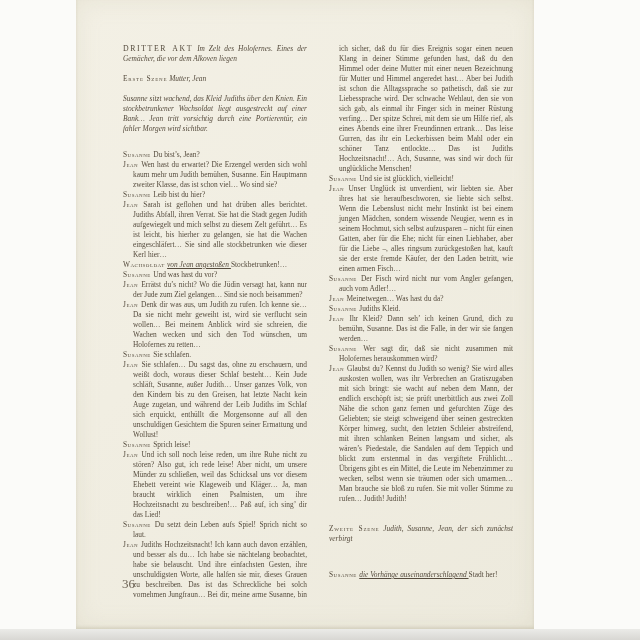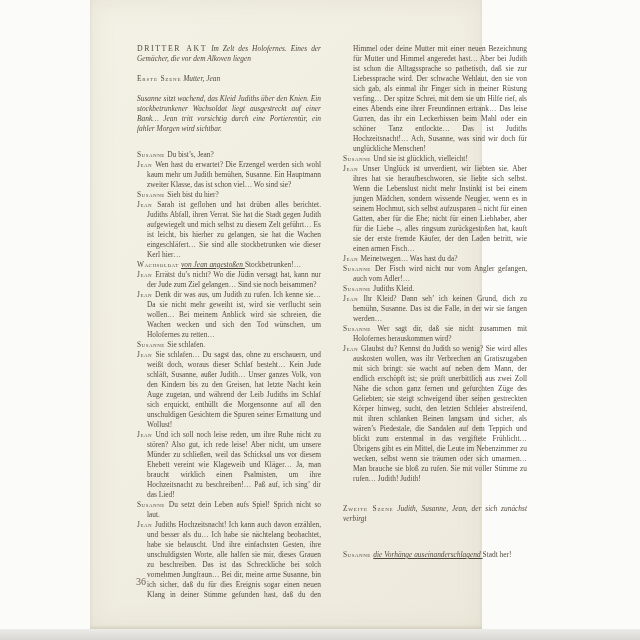--- a/index.html
+++ b/index.html
@@ -2,21 +2,21 @@
 <html lang="de"><head>
 <meta charset="utf-8">
 <style>
   html,body{margin:0;padding:0;}
   body{
     width:640px;height:640px;position:relative;overflow:hidden;
     background:#fbfbf9;
     font-family:"Liberation Serif","DejaVu Serif",serif;
   }
   .page{
-    position:absolute;left:90px;top:0;width:392px;height:629px;
+    position:absolute;left:76px;top:0;width:458px;height:629px;
     background:linear-gradient(135deg,#f3f0e5 0%,#f1eee2 40%,#edeadd 100%);
     box-shadow:inset 0 0 24px rgba(180,170,140,.18), inset 0 -2px 3px rgba(160,150,125,.25);
   }
   .bottom-strip{
     position:absolute;left:0;top:629px;width:640px;height:11px;
     background:linear-gradient(#ebebe8,#d8d7d3);
   }
   .text-flow{
     position:absolute;left:47px;top:44px;width:390px;height:560px;
     column-count:2;column-gap:22px;column-fill:auto;
@@ -28,21 +28,21 @@
   .act-label{letter-spacing:1.6px;font-size:7.8px;}
   .italic{font-style:italic;}
   .scene-heading{margin:0 0 10px 0;}
   .scene-heading .scene-label{font-variant:small-caps;letter-spacing:.8px;}
   .scene-heading.scene2{margin-top:20px;margin-bottom:26px;break-inside:avoid;}
   .stage-dir{font-style:italic;margin:0 0 16px 0;}
   p.speech{margin:0;text-indent:-10px;padding-left:10px;}
   .speaker{font-variant:small-caps;letter-spacing:.5px;}
   .note{font-style:italic;text-decoration:underline;}
   .page-number{
-    position:absolute;left:46px;top:576px;font-size:10px;color:#6b6153;text-align:right;
+    position:absolute;left:46px;top:576px;font-size:13px;color:#6b6153;text-align:right;
   }
 </style>
 </head>
 <body>
 
 <div class="page">
   <div class="text-flow">
 
     <div class="act-heading"><span class="act-label">DRITTER AKT</span>
       <span class="italic">Im Zelt des Holofernes. Eines der Gemächer, die vor dem Alkoven liegen</span></div>
@@ -50,50 +50,52 @@
     <div class="scene-heading"><span class="scene-label">Erste Szene</span>
       <span class="italic">Mutter, Jean</span></div>
 
     <p class="stage-dir">Susanne sitzt wachend, das Kleid Judiths über den Knien. Ein stockbetrunkener Wachsoldat liegt ausgestreckt auf einer Bank… Jean tritt vorsichtig durch eine Portierentür, ein fahler Morgen wird sichtbar.</p>
 
     <div>
   <p class="speech"><span class="speaker">Susanne </span><span>Du bist’s, Jean?</span></p>
 
   <p class="speech"><span class="speaker">Jean </span><span>Wen hast du erwartet? Die Erzengel werden sich wohl kaum mehr um Judith bemühen, Susanne. Ein Hauptmann zweiter Klasse, das ist schon viel… Wo sind sie?</span></p>
 
-  <p class="speech"><span class="speaker">Susanne </span><span>Sieh bist du hier?</span></p>
+  <p class="speech"><span class="speaker">Susanne </span><span>Leib bist du hier?</span></p>
 
   <p class="speech"><span class="speaker">Jean </span><span>Sarah ist geflohen und hat drüben alles berichtet. Judiths Abfall, ihren Verrat. Sie hat die Stadt gegen Judith aufgewiegelt und mich selbst zu diesem Zelt geführt… Es ist leicht, bis hierher zu gelangen, sie hat die Wachen eingeschläfert… Sie sind alle stockbetrunken wie dieser Kerl hier…</span></p>
 
   <p class="speech"><span class="speaker">Wachsoldat </span><span class="note">von Jean angestoßen </span><span>Stockbetrunken!…</span></p>
 
+  <p class="speech"><span class="speaker">Susanne </span><span>Und was hast du vor?</span></p>
 
   <p class="speech"><span class="speaker">Jean </span><span>Errätst du’s nicht? Wo die Jüdin versagt hat, kann nur der Jude zum Ziel gelangen… Sind sie noch beisammen?</span></p>
 
 
   <p class="speech"><span class="speaker">Jean </span><span>Denk dir was aus, um Judith zu rufen. Ich kenne sie… Da sie nicht mehr geweiht ist, wird sie verflucht sein wollen… Bei meinem Anblick wird sie schreien, die Wachen wecken und sich den Tod wünschen, um Holofernes zu retten…</span></p>
 
   <p class="speech"><span class="speaker">Susanne </span><span>Sie schlafen.</span></p>
 
   <p class="speech"><span class="speaker">Jean </span><span>Sie schlafen… Du sagst das, ohne zu erschauern, und weißt doch, woraus dieser Schlaf besteht… Kein Jude schläft, Susanne, außer Judith… Unser ganzes Volk, von den Kindern bis zu den Greisen, hat letzte Nacht kein Auge zugetan, und während der Leib Judiths im Schlaf sich erquickt, enthüllt die Morgensonne auf all den unschuldigen Gesichtern die Spuren seiner Ermattung und Wollust!</span></p>
 
+  <p class="speech"><span class="speaker">Susanne </span><span>Sprich leise!</span></p>
 
   <p class="speech"><span class="speaker">Jean </span><span>Und ich soll noch leise reden, um ihre Ruhe nicht zu stören? Also gut, ich rede leise! Aber nicht, um unsere Münder zu schließen, weil das Schicksal uns vor diesem Ehebett vereint wie Klageweib und Kläger… Ja, man braucht wirklich einen Psalmisten, um ihre Hochzeitsnacht zu beschreiben!… Paß auf, ich sing’ dir das Lied!</span></p>
 
   <p class="speech"><span class="speaker">Susanne </span><span>Du setzt dein Leben aufs Spiel! Sprich nicht so laut.</span></p>
 
   <p class="speech"><span class="speaker">Jean </span><span>Judiths Hochzeitsnacht! Ich kann auch davon erzählen, und besser als du… Ich habe sie nächtelang beobachtet, habe sie belauscht. Und ihre einfachsten Gesten, ihre unschuldigsten Worte, alle halfen sie mir, dieses Grauen zu beschreiben. Das ist das Schreckliche bei solch vornehmen Jungfraun… Bei dir, meine arme Susanne, bin ich sicher, daß du für dies Ereignis sogar einen neuen Klang in deiner Stimme gefunden hast, daß du den Himmel oder deine Mutter mit einer neuen Bezeichnung für Mutter und Himmel angeredet hast… Aber bei Judith ist schon die Alltagssprache so pathetisch, daß sie zur Liebessprache wird. Der schwache Wehlaut, den sie von sich gab, als einmal ihr Finger sich in meiner Rüstung verfing… Der spitze Schrei, mit dem sie um Hilfe rief, als eines Abends eine ihrer Freundinnen ertrank… Das leise Gurren, das ihr ein Leckerbissen beim Mahl oder ein schöner Tanz entlockte… Das ist Judiths Hochzeitsnacht!… Ach, Susanne, was sind wir doch für unglückliche Menschen!</span></p>
 
   <p class="speech"><span class="speaker">Susanne </span><span>Und sie ist glücklich, vielleicht!</span></p>
 
   <p class="speech"><span class="speaker">Jean </span><span>Unser Unglück ist unverdient, wir liebten sie. Aber ihres hat sie heraufbeschworen, sie liebte sich selbst. Wenn die Lebenslust nicht mehr Instinkt ist bei einem jungen Mädchen, sondern wissende Neugier, wenn es in seinem Hochmut, sich selbst aufzusparen – nicht für einen Gatten, aber für die Ehe; nicht für einen Liebhaber, aber für die Liebe –, alles ringsum zurückgestoßen hat, kauft sie der erste fremde Käufer, der den Laden betritt, wie einen armen Fisch…</span></p>
 
+  <p class="speech"><span class="speaker">Susanne </span><span>Der Fisch wird nicht nur vom Angler gefangen, auch vom Adler!…</span></p>
+
   <p class="speech"><span class="speaker">Jean </span><span>Meinetwegen… Was hast du da?</span></p>
-
-  <p class="speech"><span class="speaker">Susanne </span><span>Der Fisch wird nicht nur vom Angler gefangen, auch vom Adler!…</span></p>
 
   <p class="speech"><span class="speaker">Susanne </span><span>Judiths Kleid.</span></p>
 
   <p class="speech"><span class="speaker">Jean </span><span>Ihr Kleid? Dann seh’ ich keinen Grund, dich zu bemühn, Susanne. Das ist die Falle, in der wir sie fangen werden…</span></p>
 
   <p class="speech"><span class="speaker">Susanne </span><span>Wer sagt dir, daß sie nicht zusammen mit Holofernes herauskommen wird?</span></p>
 
   <p class="speech"><span class="speaker">Jean </span><span>Glaubst du? Kennst du Judith so wenig? Sie wird alles auskosten wollen, was ihr Verbrechen an Gratiszugaben mit sich bringt: sie wacht auf neben dem Mann, der endlich erschöpft ist; sie prüft unerbittlich aus zwei Zoll Nähe die schon ganz fernen und gefurchten Züge des Geliebten; sie steigt schweigend über seinen gestreckten Körper hinweg, sucht, den letzten Schleier abstreifend, mit ihren schlanken Beinen langsam und sicher, als wären’s Piedestale, die Sandalen auf dem Teppich und blickt zum erstenmal in das vergiftete Frühlicht… Übrigens gibt es ein Mittel, die Leute im Nebenzimmer zu wecken, selbst wenn sie träumen oder sich umarmen… Man brauche sie bloß zu rufen. Sie mit voller Stimme zu rufen… Judith! Judith!</span></p>
 </div>
 

